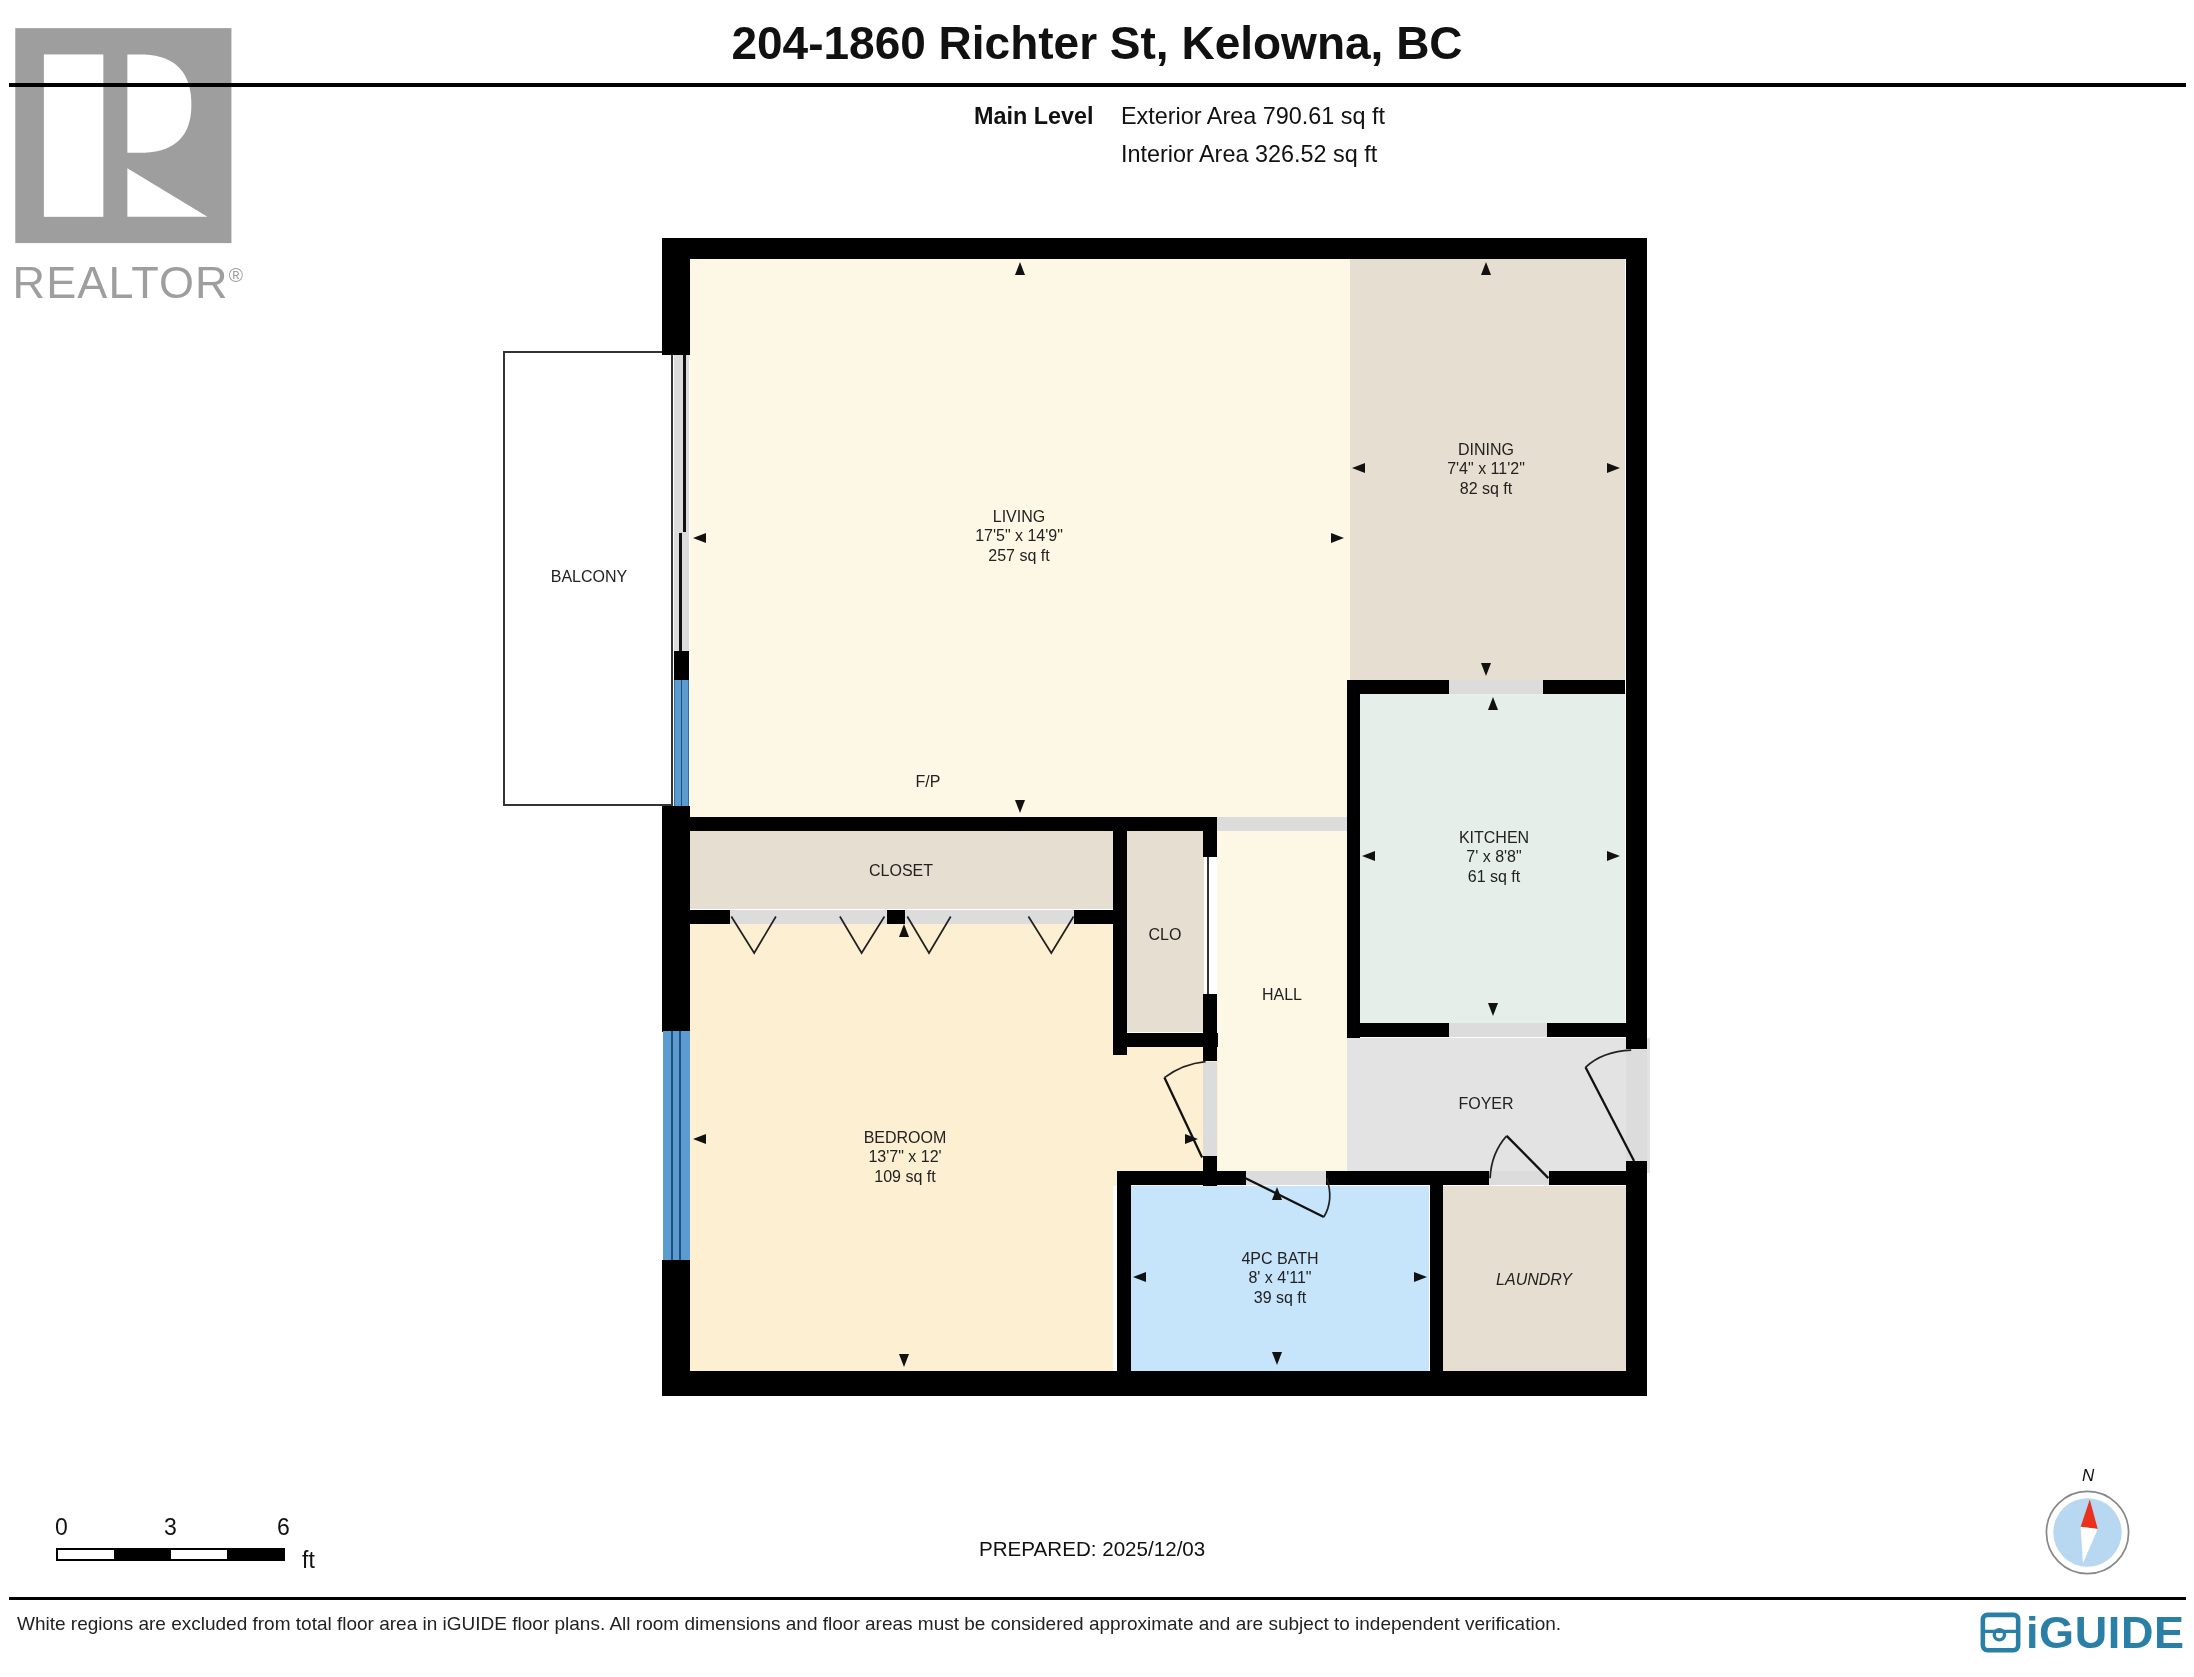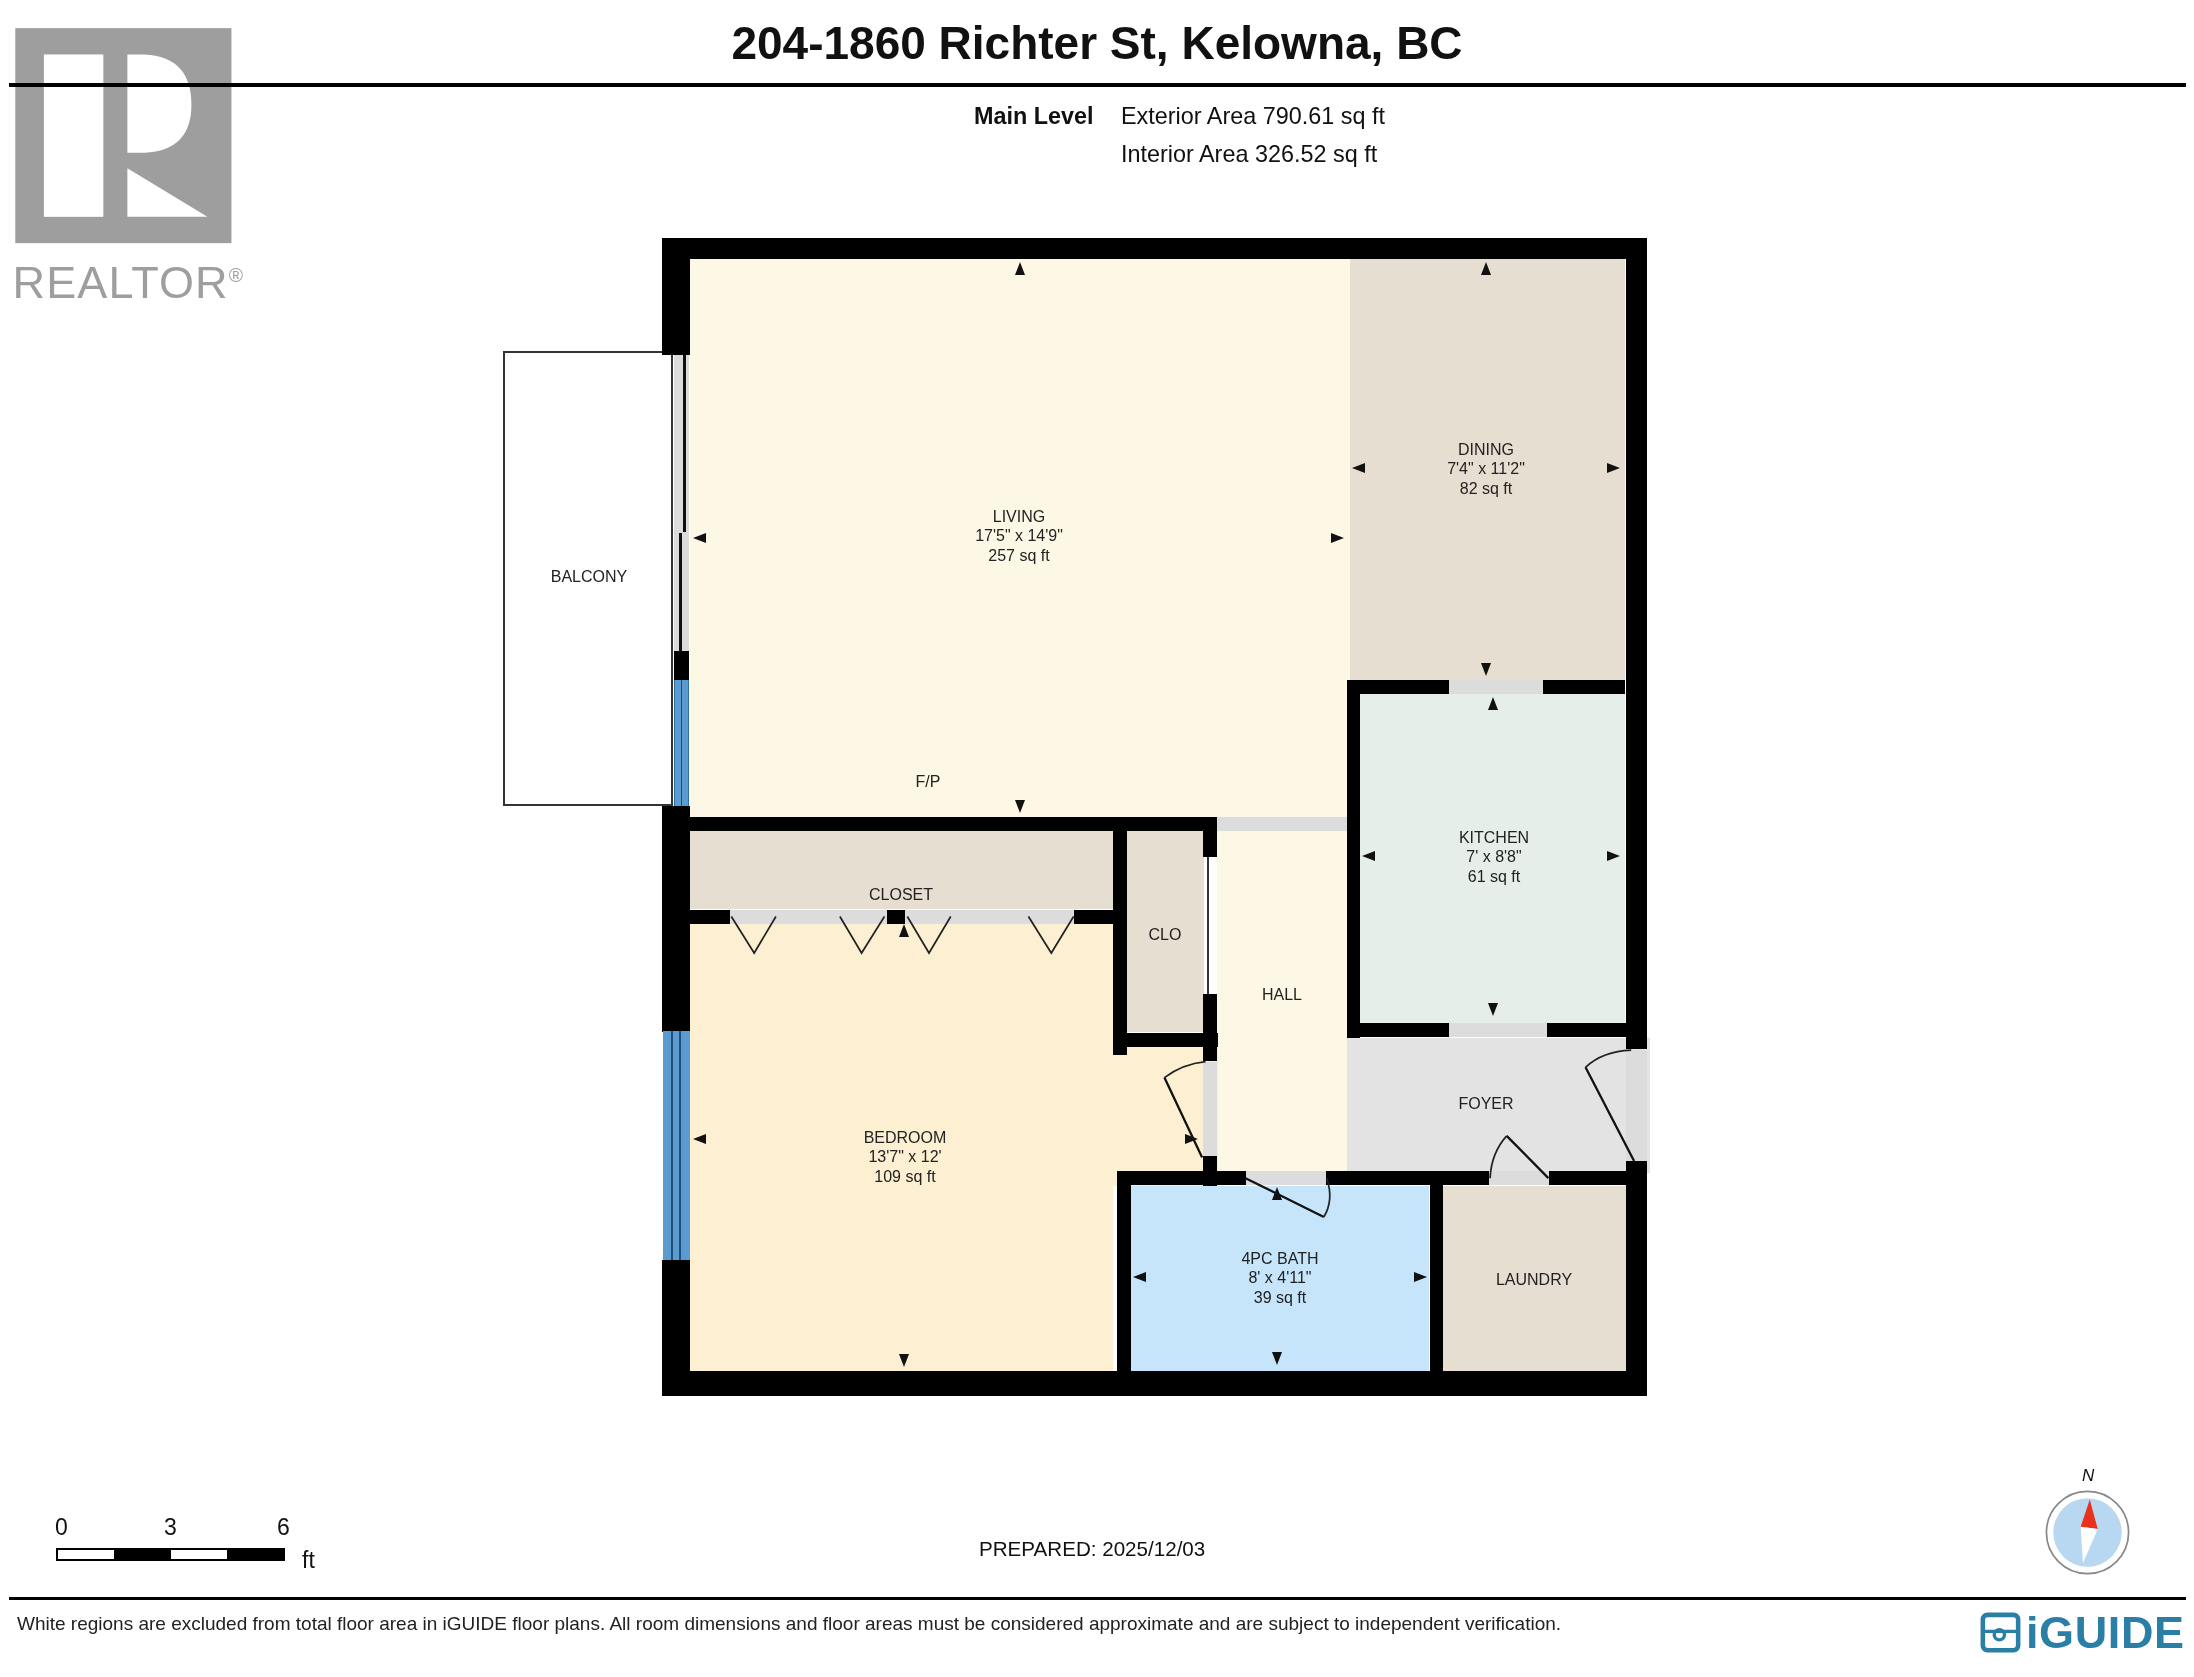--- a/index.html
+++ b/index.html
@@ -176,21 +176,21 @@
   <div class="rlabel" style="left:1486px; top:440px;">
     <span>DINING</span>
     <span>7'4" x 11'2"</span>
     <span>82 sq ft</span>
   </div>
   <div class="rlabel" style="left:1494px; top:828px;">
     <span>KITCHEN</span>
     <span>7' x 8'8"</span>
     <span>61 sq ft</span>
   </div>
-  <div class="rlabel" style="left:901px; top:861px;margin-top:24px;">
+  <div class="rlabel" style="left:901px; top:861px;">
     <span>CLOSET</span>
   </div>
   <div class="rlabel" style="left:1165px; top:925px;">
     <span>CLO</span>
   </div>
   <div class="rlabel" style="left:1282px; top:985px;">
     <span>HALL</span>
   </div>
   <div class="rlabel" style="left:1486px; top:1094px;">
     <span>FOYER</span>
@@ -198,21 +198,21 @@
   <div class="rlabel" style="left:905px; top:1110px;margin-top:18px;">
     <span>BEDROOM</span>
     <span>13'7" x 12'</span>
     <span>109 sq ft</span>
   </div>
   <div class="rlabel" style="left:1280px; top:1249px;">
     <span>4PC BATH</span>
     <span>8' x 4'11"</span>
     <span>39 sq ft</span>
   </div>
-  <div class="rlabel" style="left:1534px; top:1270px;">
+  <div class="rlabel" style="left:1534px; top:1270px;font-style:italic;">
     <span>LAUNDRY</span>
   </div>
 </div>
 
 <div class="abs" style="left:55px; top:1514px; width:274px; height:69px;">
   <div class="abs" style="left:0; top:0; font-size:23px;">0</div>
   <div class="abs" style="left:109px; top:0; font-size:23px;">3</div>
   <div class="abs" style="left:222px; top:0; font-size:23px;">6</div>
   <div class="abs" style="left:1.1px; top:34px; width:229px; height:12.6px; border:2.3px solid #000; box-sizing:border-box; display:flex;">
     <div style="flex:1; background:#fff;"></div>

